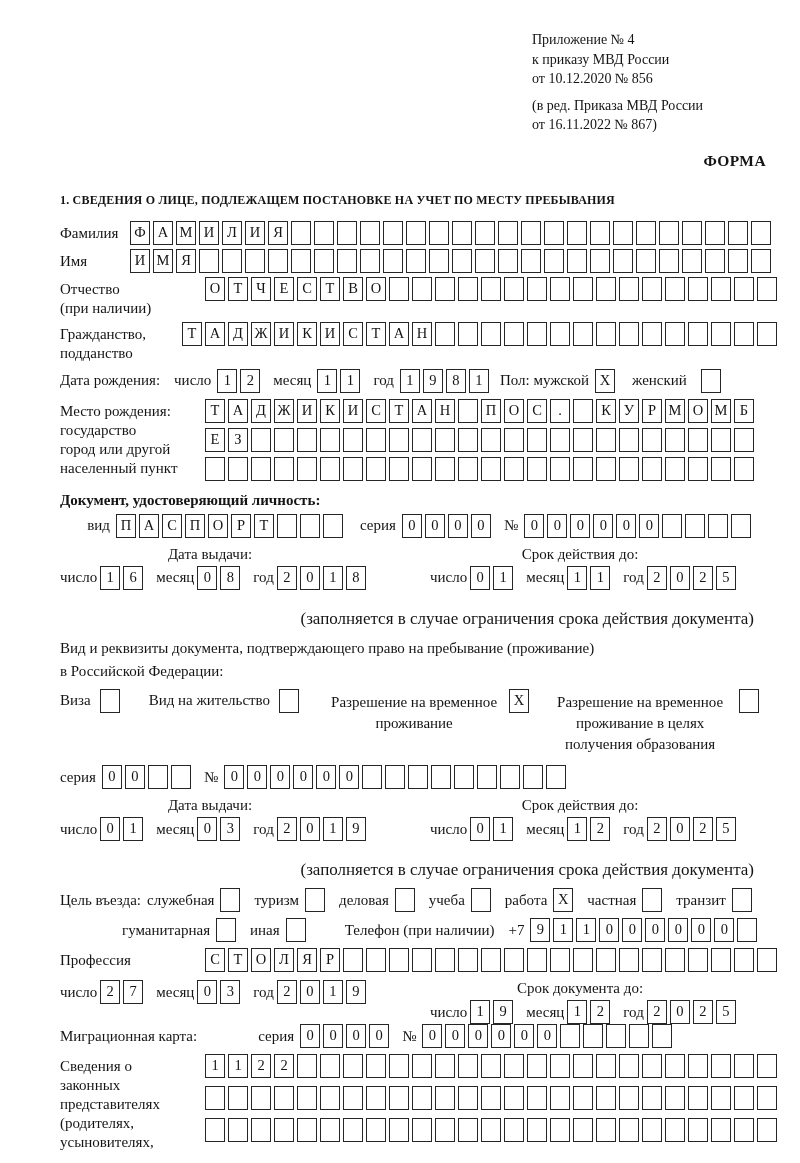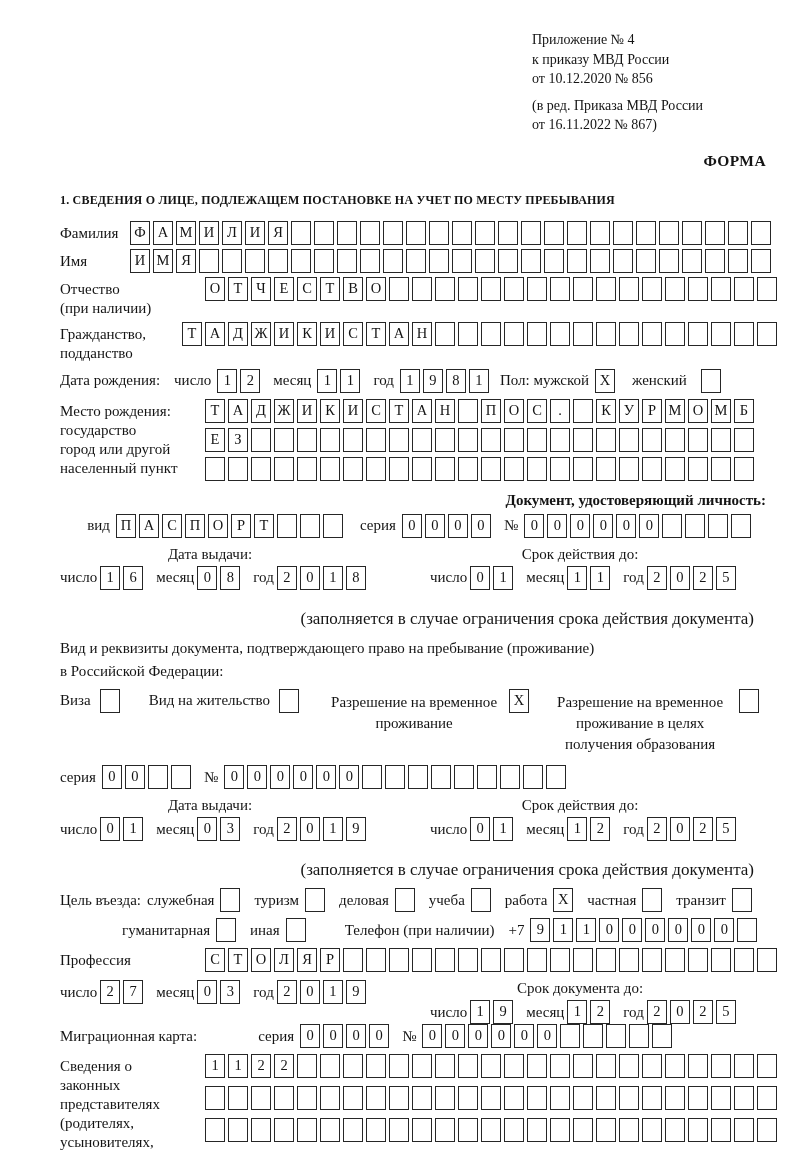--- a/index.html
+++ b/index.html
@@ -52,21 +52,21 @@
   
   .intro { font-size:15px; line-height:1.55; }
   .optrow { display:flex; align-items:flex-start; margin-top:6px; margin-bottom:10px; font-size:15px; }
   .opt { display:flex; align-items:flex-start; }
   .optlbl { padding-top:3px; }
   .opt .cell { margin-left:9px; }
   .optc { text-align:center; line-height:1.4; }
   .w172 { width:172px; } .w180 { width:180px; }
   .gap18 { margin-right:18px; } .gap26 { margin-right:26px; }
 
-  .heading-c { text-align:right; font-weight:bold; font-size:15px; margin:6px 0 5px 0; }
+  .heading-c { text-align:left; font-weight:bold; font-size:15px; margin:6px 0 5px 0; }
 </style>
 </head>
 <body>
 
 <div class="page">
 
   <div class="refblock">
     <div>Приложение № 4</div>
     <div>к приказу МВД России</div>
     <div>от 10.12.2020 № 856</div>

